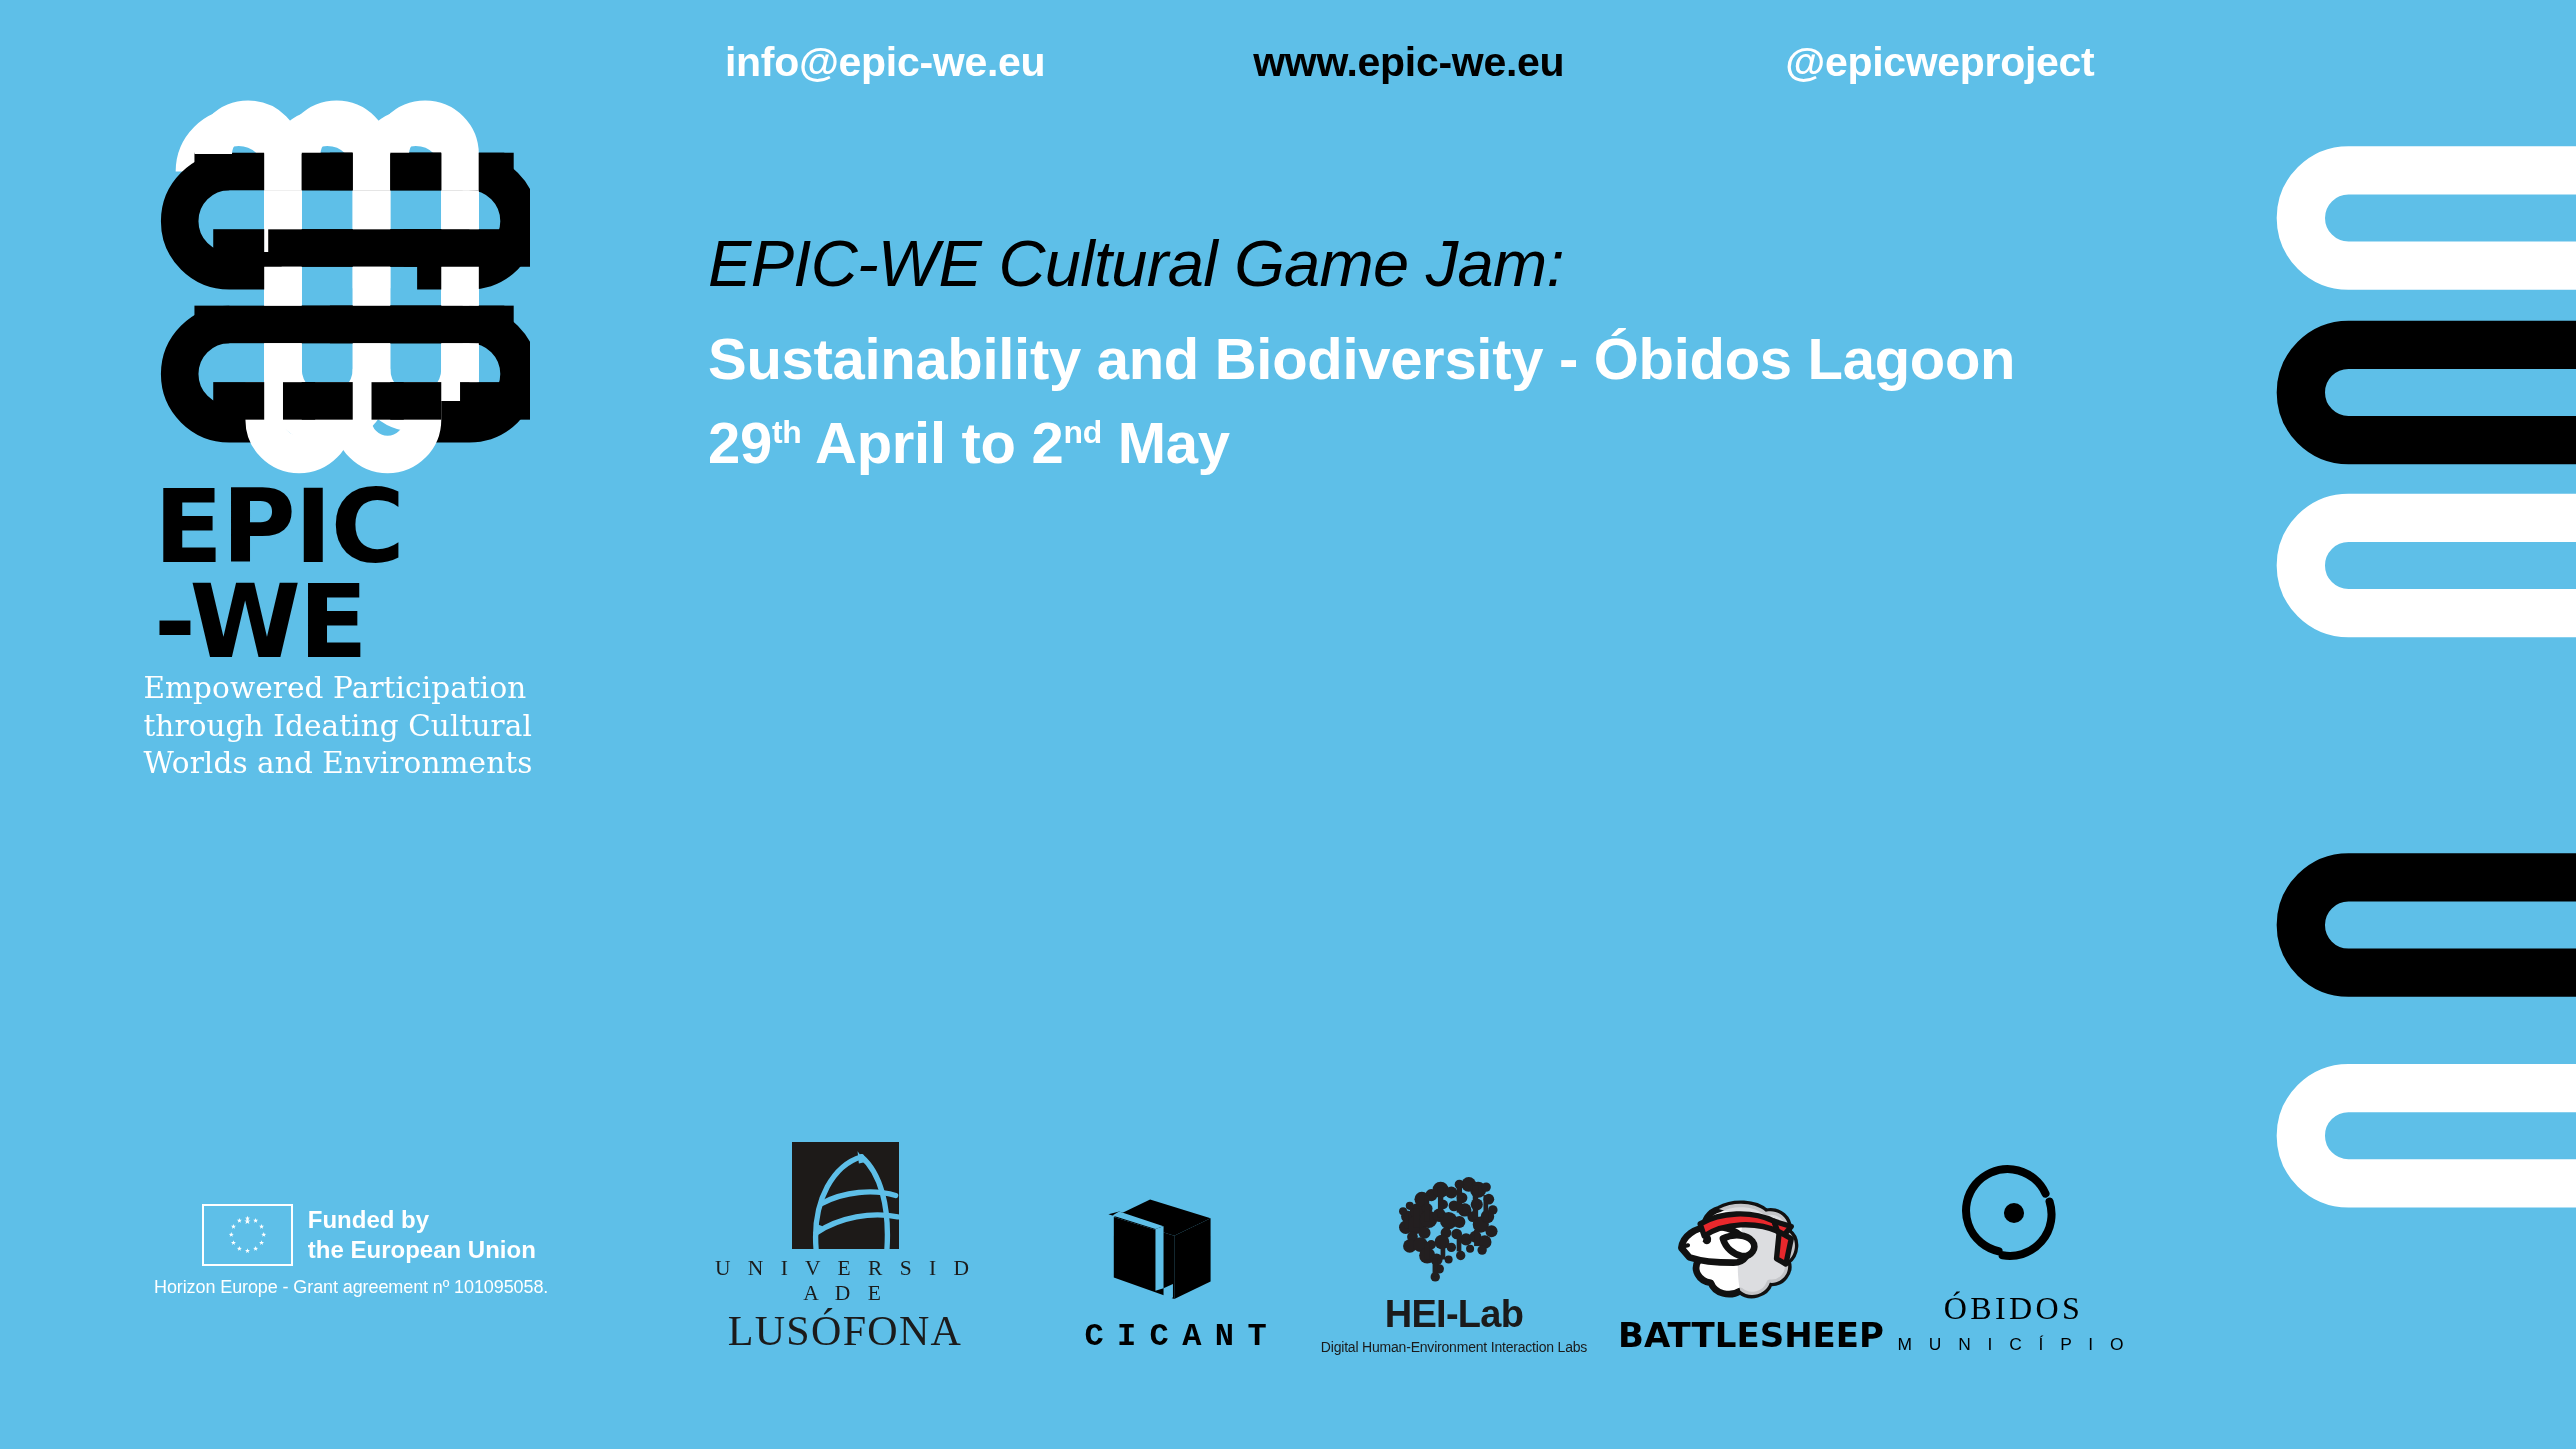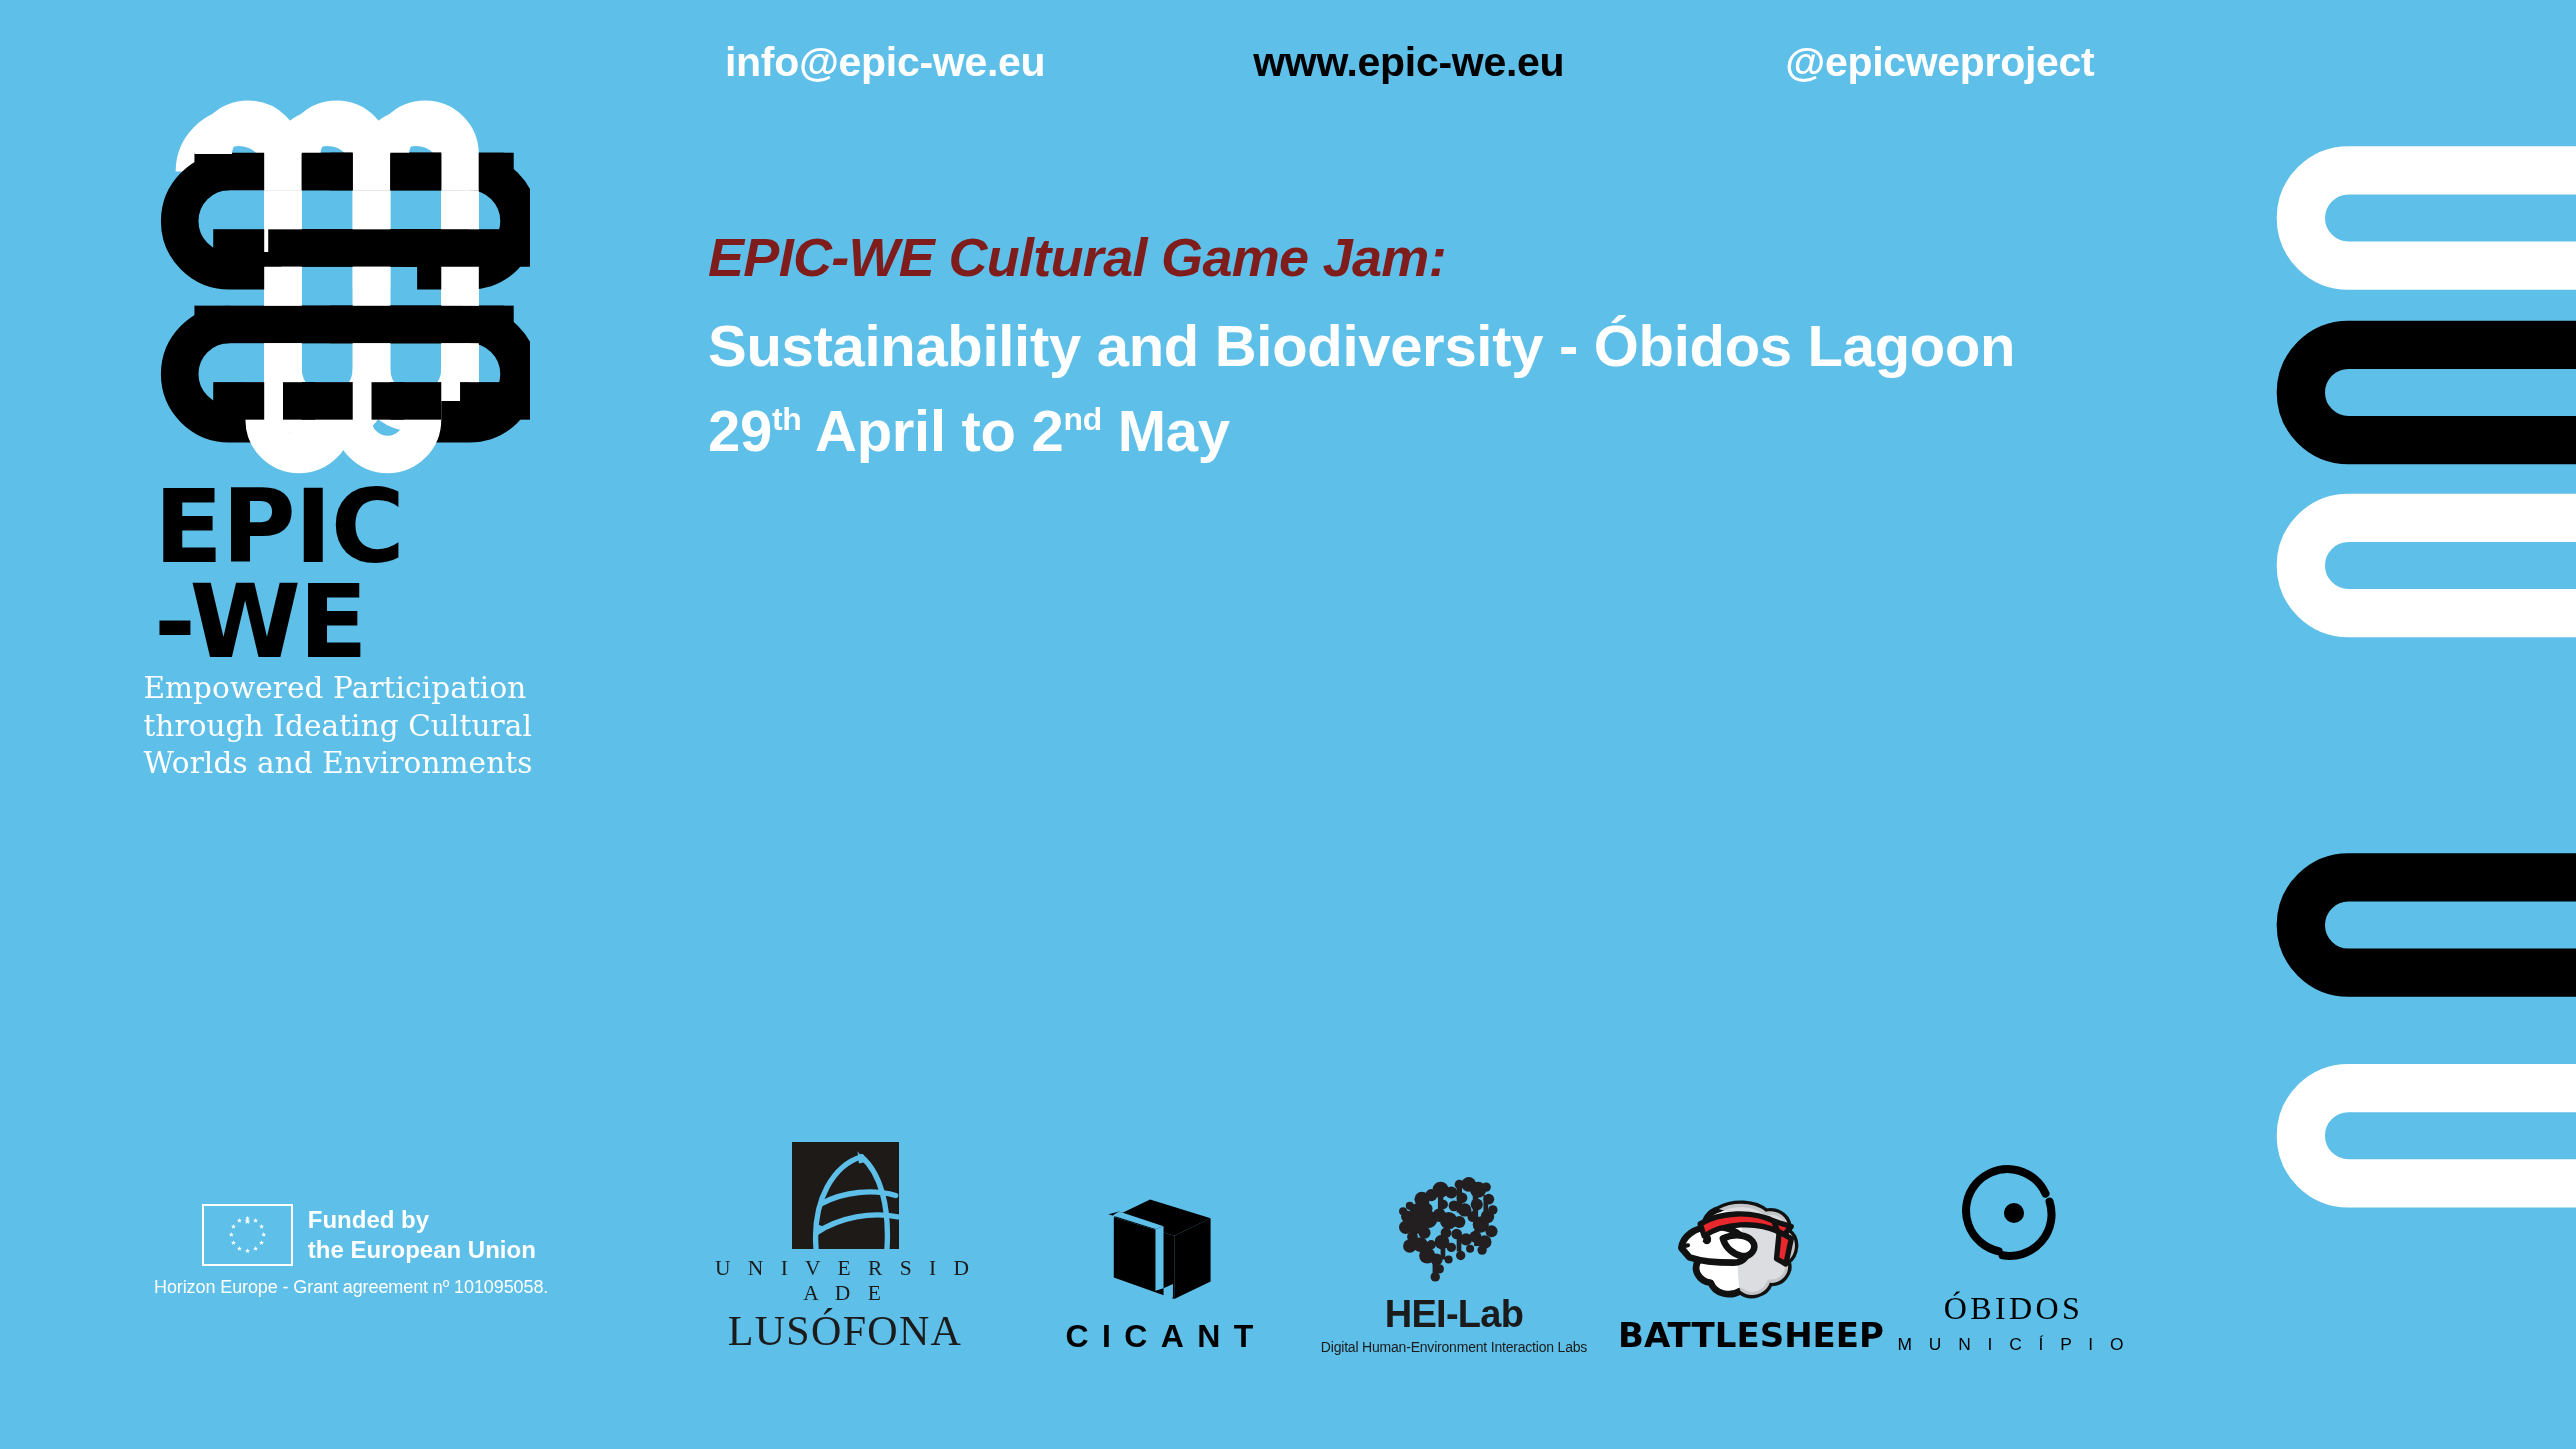--- a/index.html
+++ b/index.html
@@ -70,24 +70,24 @@
   }
 
   
   .headings {
     position: absolute;
     left: 708px;
     top: 228px;
     width: 1516px;
   }
   .title-main {
-    color: #7f1d1d;
+    color: #000000;
     font-style: italic;
-    font-weight: bold;
-    font-size: 54px;
+    font-weight: normal;
+    font-size: 65px;
     line-height: 1.1;
     letter-spacing: -0.7px;
     white-space: nowrap;
   }
   .title-sub {
     color: #ffffff;
     font-weight: bold;
     font-size: 58px;
     line-height: 1.2;
     margin-top: 24px;
@@ -171,27 +171,28 @@
     margin-top: 6.7px;
   }
   .p-label-big {
     font-family: "Liberation Serif", serif;
     font-size: 42px;
     letter-spacing: 1.3px;
     color: #1b1b1b;
     margin-top: 1.3px;
   }
   .p-cicant-label {
-    font-family: Liberation Sans, sans-serif;
+    font-family: Liberation Mono, monospace;
     font-size: 32px;
     letter-spacing: 13.4px;
     font-weight: bold;
     color: #000;
     margin-top: 6.7px;
     text-indent: 13.4px;
+    text-align: right;
   }
   .p-heilab-name {
     font-family: "Liberation Sans", sans-serif;
     font-weight: bold;
     font-size: 38px;
     color: #1b1b1b;
     letter-spacing: -0.7px;
     margin-top: 4px;
   }
   .p-heilab-sub {

